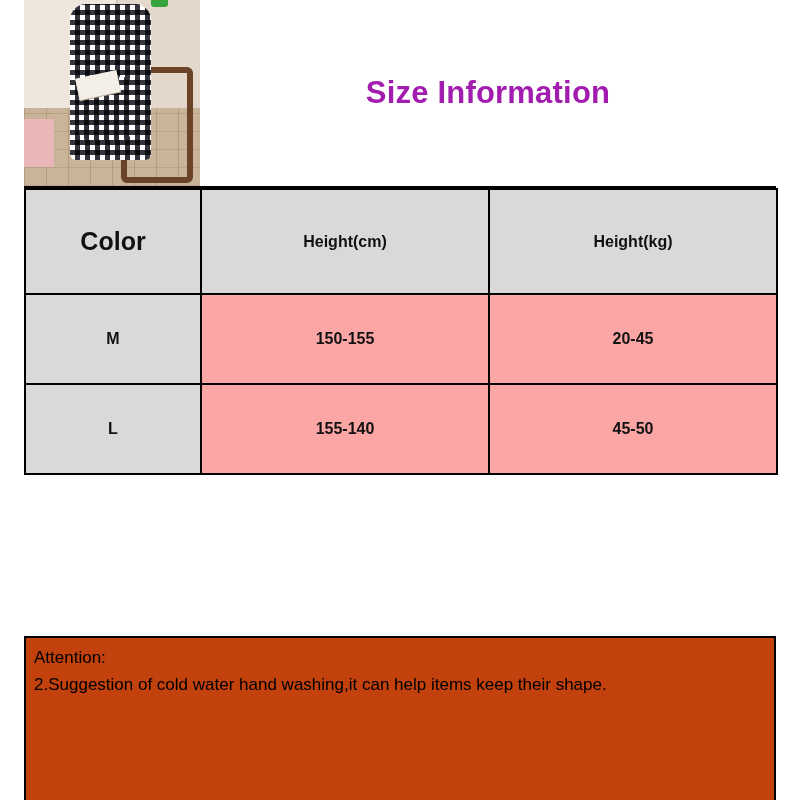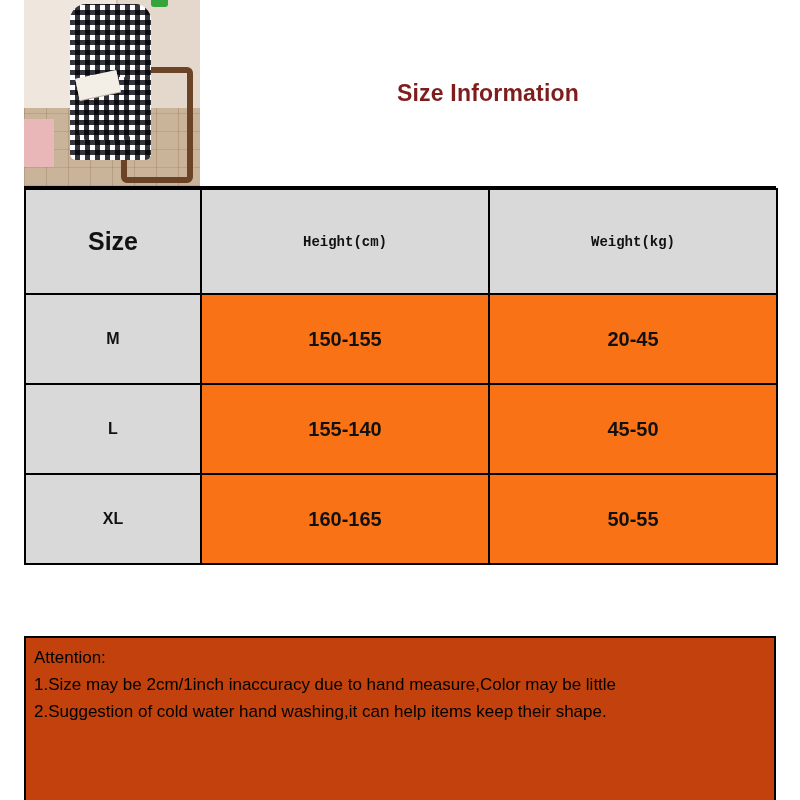--- a/index.html
+++ b/index.html
@@ -146,24 +146,24 @@
     left: 200px;
     top: 0px;
     width: 576px;
     height: 186px;
     display: flex;
     align-items: center;
     justify-content: center;
     background: #ffffff;
   }
   .title-text {
-    font-size: 23px;
+    font-size: 31px;
     font-weight: bold;
     letter-spacing: 0.2px;
-    color: #7f1d1d;
+    color: #a21caf;
   }
 
   
   table.size-table {
     position: absolute;
     left: 24px;
     top: 188px;
     width: 752px;
     border-collapse: collapse;
     table-layout: fixed;
@@ -180,28 +180,27 @@
   .col-w { width: 288px; }
 
   thead th {
     height: 101px;
     background: #d9d9d9;
   }
   thead th.h-size {
     font-size: 25px;
   }
   thead th.h-measure {
-    font-size: 14px;
-    font-family: Liberation Mono, monospace;
+    font-size: 16px;
   }
 
   tbody td {
     height: 86px;
-    font-size: 20px;
-    background: #f97316;
+    font-size: 16px;
+    background: #fca5a5;
   }
   tbody td.cell-size {
     background: #d9d9d9;
     font-size: 16px;
   }
 
   
   .attention {
     position: absolute;
     left: 24px;
@@ -254,43 +253,37 @@
   </div>
 
   <table class="size-table">
     <colgroup>
       <col class="col-size">
       <col class="col-h">
       <col class="col-w">
     </colgroup>
     <thead>
       <tr>
-        <th class="h-size">Size</th>
+        <th class="h-size">Color</th>
         <th class="h-measure">Height(cm)</th>
-        <th class="h-measure">Weight(kg)</th>
+        <th class="h-measure">Height(kg)</th>
       </tr>
     </thead>
     <tbody>
       <tr>
         <td class="cell-size">M</td>
         <td>150-155</td>
         <td>20-45</td>
       </tr>
       <tr>
         <td class="cell-size">L</td>
         <td>155-140</td>
         <td>45-50</td>
       </tr>
-      <tr>
-        <td class="cell-size">XL</td>
-        <td>160-165</td>
-        <td>50-55</td>
-      </tr>
     </tbody>
   </table>
 
   <div class="attention">
     <p class="att-head">Attention:</p>
-    <p>1.Size may be 2cm/1inch inaccuracy due to hand measure,Color may be little</p>
     <p>2.Suggestion of cold water hand washing,it can help items keep their shape.</p>
   </div>
 
 </div>
 
 </body></html>

